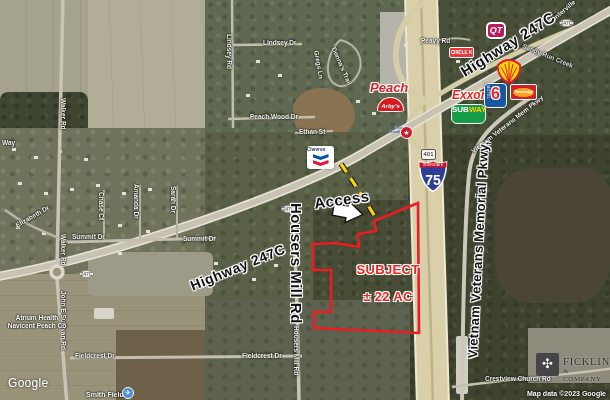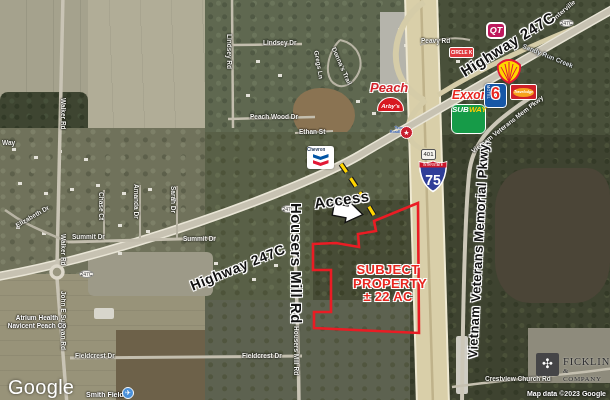--- a/index.html
+++ b/index.html
@@ -108,31 +108,31 @@
   .exxon{left:452px;top:88px;font-size:12px;font-weight:800;font-style:italic;color:#e8261f;
       text-shadow:-1px -1px 0 #fff,1px -1px 0 #fff,-1px 1px 0 #fff,1px 1px 0 #fff;}
   .shell{left:496px;top:59px;width:26px;height:25px;}
   .motel6{left:484px;top:83px;width:23px;height:25px;background:#1757a6;border:1.5px solid #fff;border-radius:4px;box-shadow:0 0 2px #0008;}
   .motel6 .six{left:0;right:0;top:1px;text-align:center;font-size:16px;font-weight:800;color:#e8261f;
       text-shadow:-1px -1px 0 #fff,1px -1px 0 #fff,-1px 1px 0 #fff,1px 1px 0 #fff;}
   .motel6 .word{left:1px;top:1px;font-size:3.5px;color:#fff;writing-mode:vertical-rl;letter-spacing:.5px;}
   .tlodge{left:510px;top:84px;width:27px;height:16px;background:#cf2029;border:1px solid #fff;border-radius:2px;}
   .tlodge .ovl{left:2px;top:3px;width:21px;height:9px;background:#f6a21d;border-radius:50%;
       color:#fff;font-size:3.6px;font-style:italic;font-weight:bold;text-align:center;line-height:9px;}
-  .subway{left:451px;top:104px;width:35px;height:30px;background:#169b48;border:1px solid #fff;border-radius:6px;
-      font-size:8px;font-weight:800;font-style:italic;text-align:center;line-height:10px;color:#fff;}
+  .subway{left:451px;top:104px;width:35px;height:20px;background:#169b48;border:1px solid #fff;border-radius:6px;
+      font-size:8px;font-weight:800;text-align:center;line-height:10px;color:#fff;}
   .subway .way{color:#ffcb05;}
   .troad{left:386px;top:126px;width:28px;text-align:center;}
   .troad .txt{position:static;display:block;font-size:3.8px;font-weight:bold;color:#27519e;
       text-shadow:0 0 1px #fff,0 0 1px #fff;}
   .troad .circ{position:relative;display:inline-block;width:13px;height:13px;background:#c81f2e;border:1px solid #fff;
       border-radius:50%;color:#fff;font-size:7px;line-height:12px;}
 
   
-  .google{left:8px;top:376px;font-size:20px;color:#fff;letter-spacing:.3px;z-index:50;
+  .google{left:8px;top:376px;font-size:12px;color:#fff;letter-spacing:.3px;z-index:50;
       text-shadow:0 0 3px rgba(0,0,0,.7);font-weight:500;}
   .attrib{right:4px;top:390px;left:auto;font-size:7px;color:#fff;text-shadow:0 0 2px #000,0 0 2px #000;z-index:50;}
   .fickling{left:536px;top:352px;width:72px;height:26px;z-index:45;}
   .fickling .sq{left:0;top:1px;width:23px;height:23px;background:#454547;border-radius:2px;color:#fff;
       font-size:13px;text-align:center;line-height:22px;}
   .fickling .l1{left:27px;top:4px;font-family:"Liberation Serif",serif;font-size:10.5px;letter-spacing:.8px;
       color:#2d2d2f;text-shadow:0 0 2px #ffffffaa;}
   .fickling .l2{left:27px;top:15px;font-family:"Liberation Serif",serif;font-size:7px;letter-spacing:.6px;
       color:#2d2d2f;text-shadow:0 0 2px #ffffffaa;}
   .lyr{left:0;top:0;z-index:20;}
@@ -268,21 +268,21 @@
     <span class="circ">★</span>
   </div>
 
   <span class="ann hwy-top">Highway 247C</span>
   <span class="ann hwy-low">Highway 247C</span>
   <span class="ann housers">Housers Mill Rd</span>
   <span class="ann vvmp">Vietnam Veterans Memorial Pkwy,</span>
   <span class="ann access">Access</span>
   <div class="subject">
     <span style="position:static">SUBJECT</span><br>
-    <span style="position:static">PROPERTY</span><br>
+    <br>
     <span style="position:static">± 22 AC</span>
   </div>
 
   <div class="fickling">
     <span class="sq">✣</span>
     <span class="l1">FICKLING</span>
     <span class="l2">&amp; COMPANY</span>
   </div>
   <span class="google">Google</span>
   <span class="gl attrib">Map data ©2023 Google</span>

